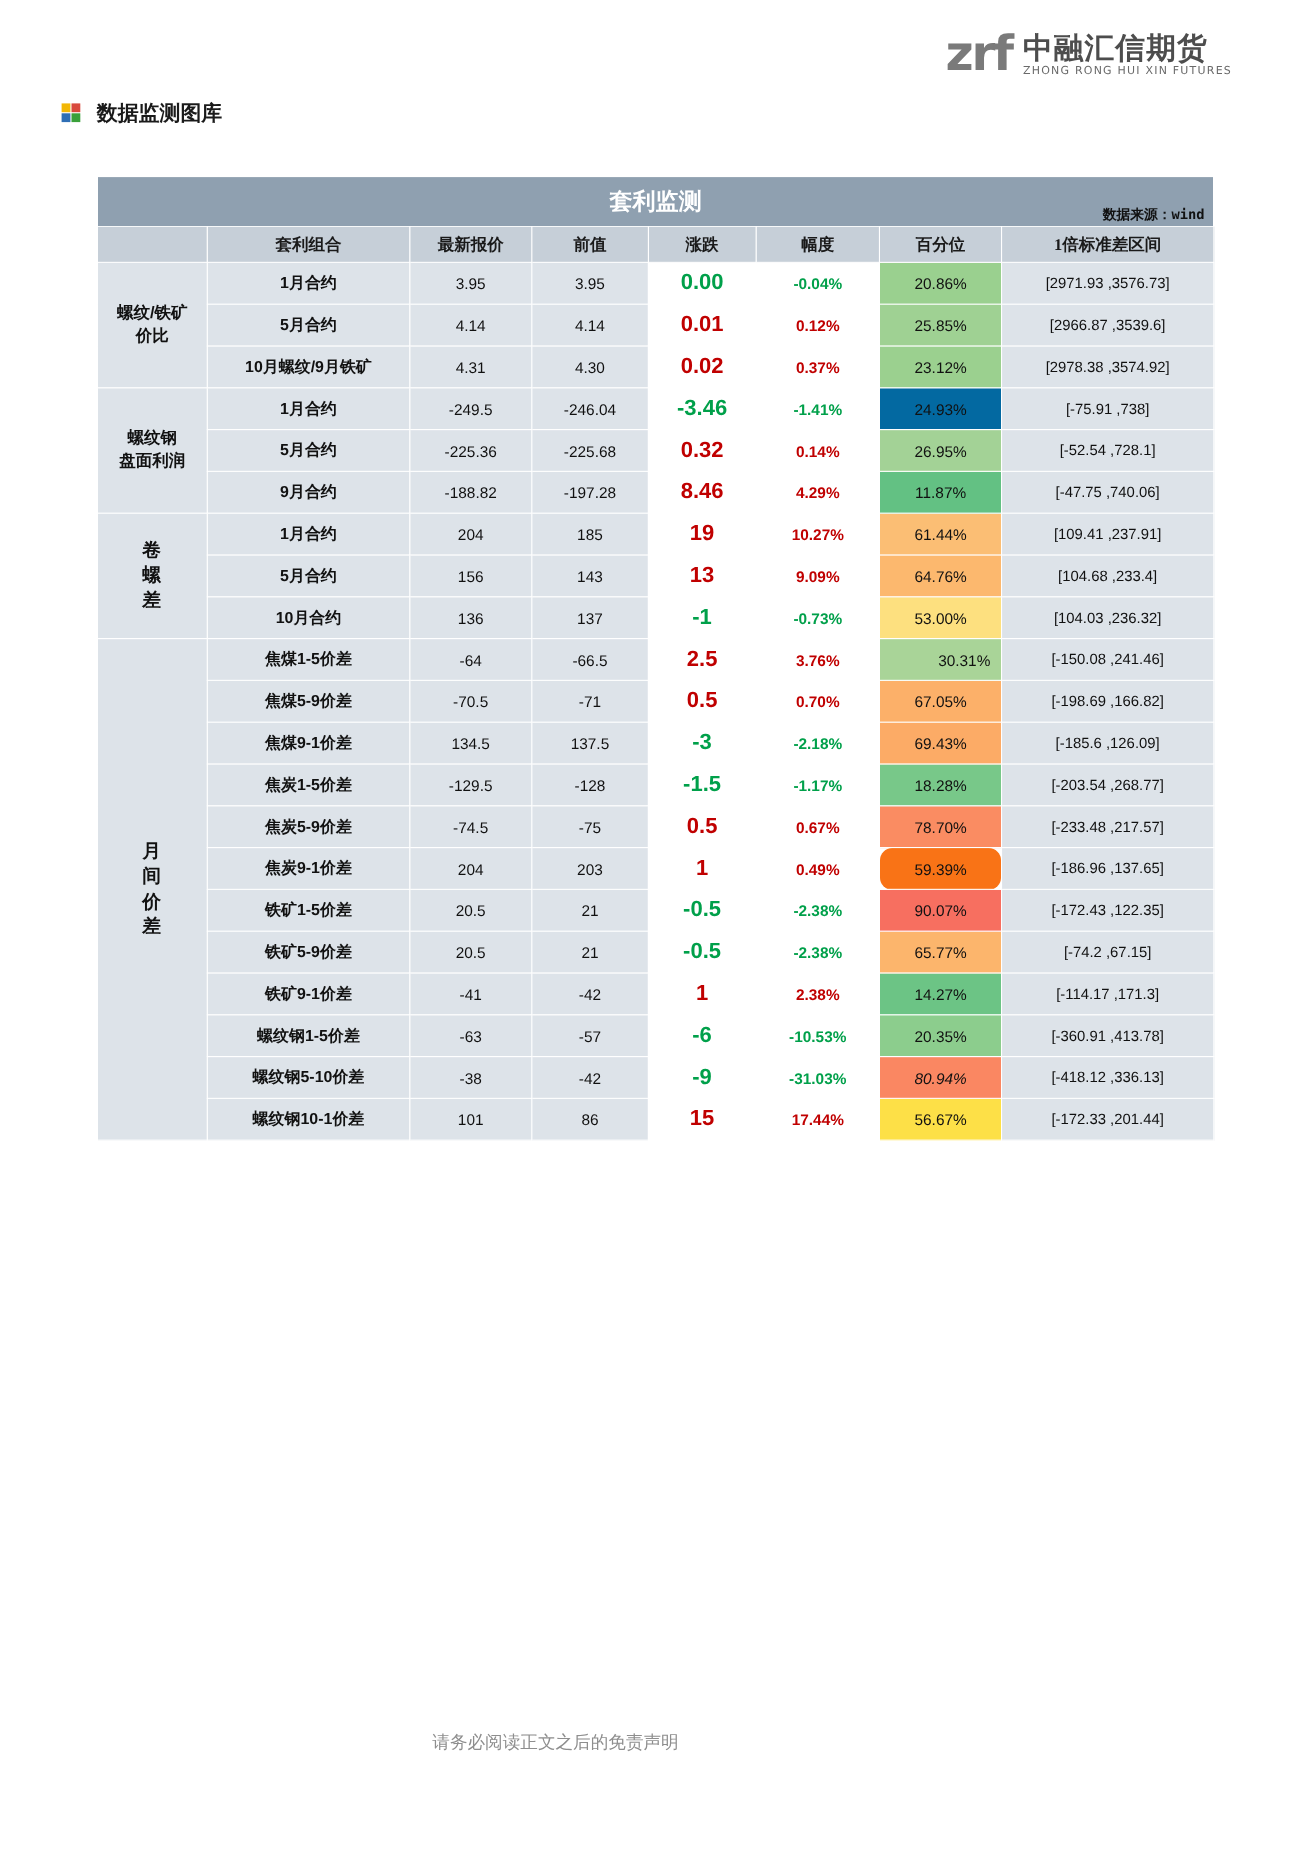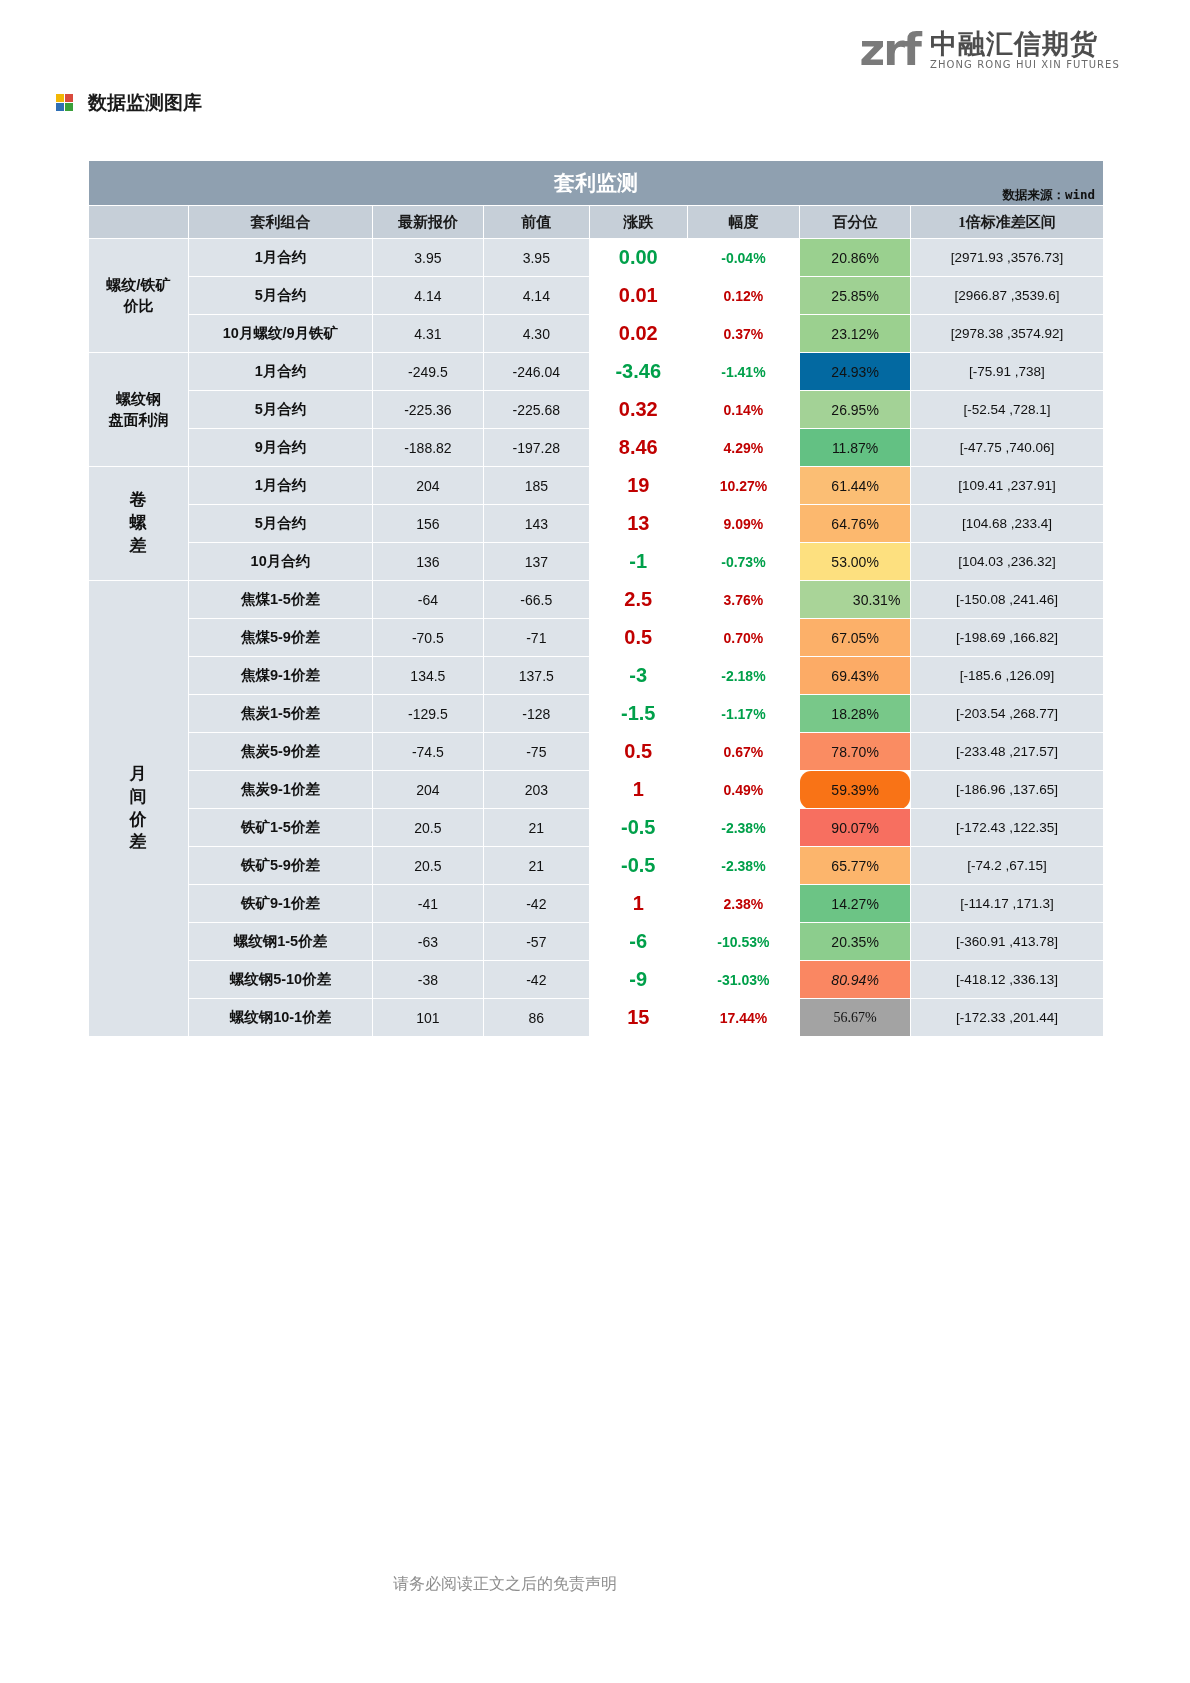--- a/index.html
+++ b/index.html
@@ -428,21 +428,21 @@
           <td class="amp down">-31.03%</td>
           <td class="pct" style="background:#fa8762;font-style:italic;">80.94%</td>
           <td class="band">[-418.12 ,336.13]</td>
         </tr>
         <tr>
           <td class="combo">螺纹钢10-1价差</td>
           <td class="num">101</td>
           <td class="num">86</td>
           <td class="chg up">15</td>
           <td class="amp up">17.44%</td>
-          <td class="pct" style="background:#a3a3a3;font-family:Liberation Serif, serif;">56.67%</td>
+          <td class="pct" style="background:#fde047;">56.67%</td>
           <td class="band">[-172.33 ,201.44]</td>
         </tr>
       </tbody>
   </table>
 </div>
 
 <div class="footer">
   <span>请务必阅读正文之后的免责声明</span>
 </div>
 

